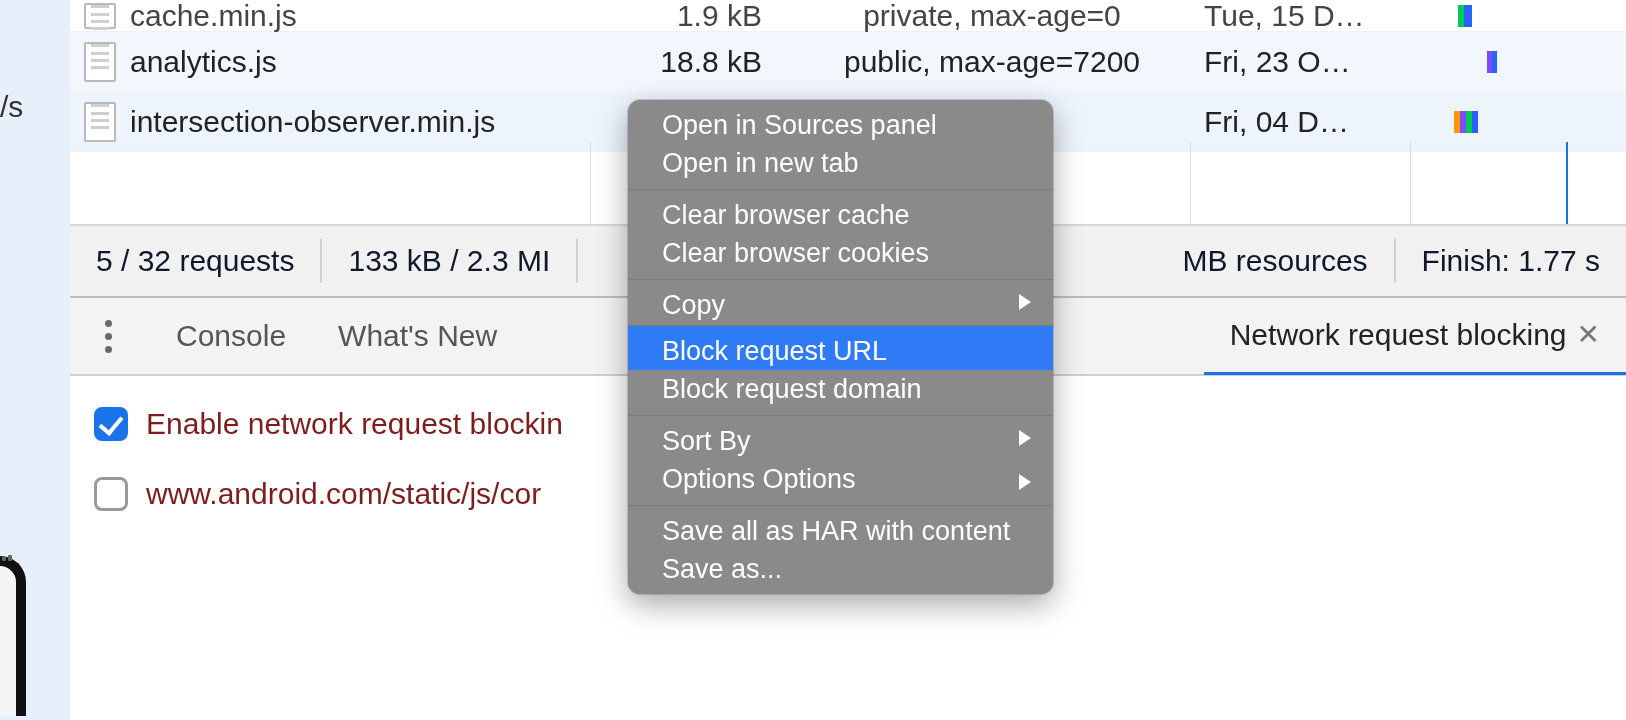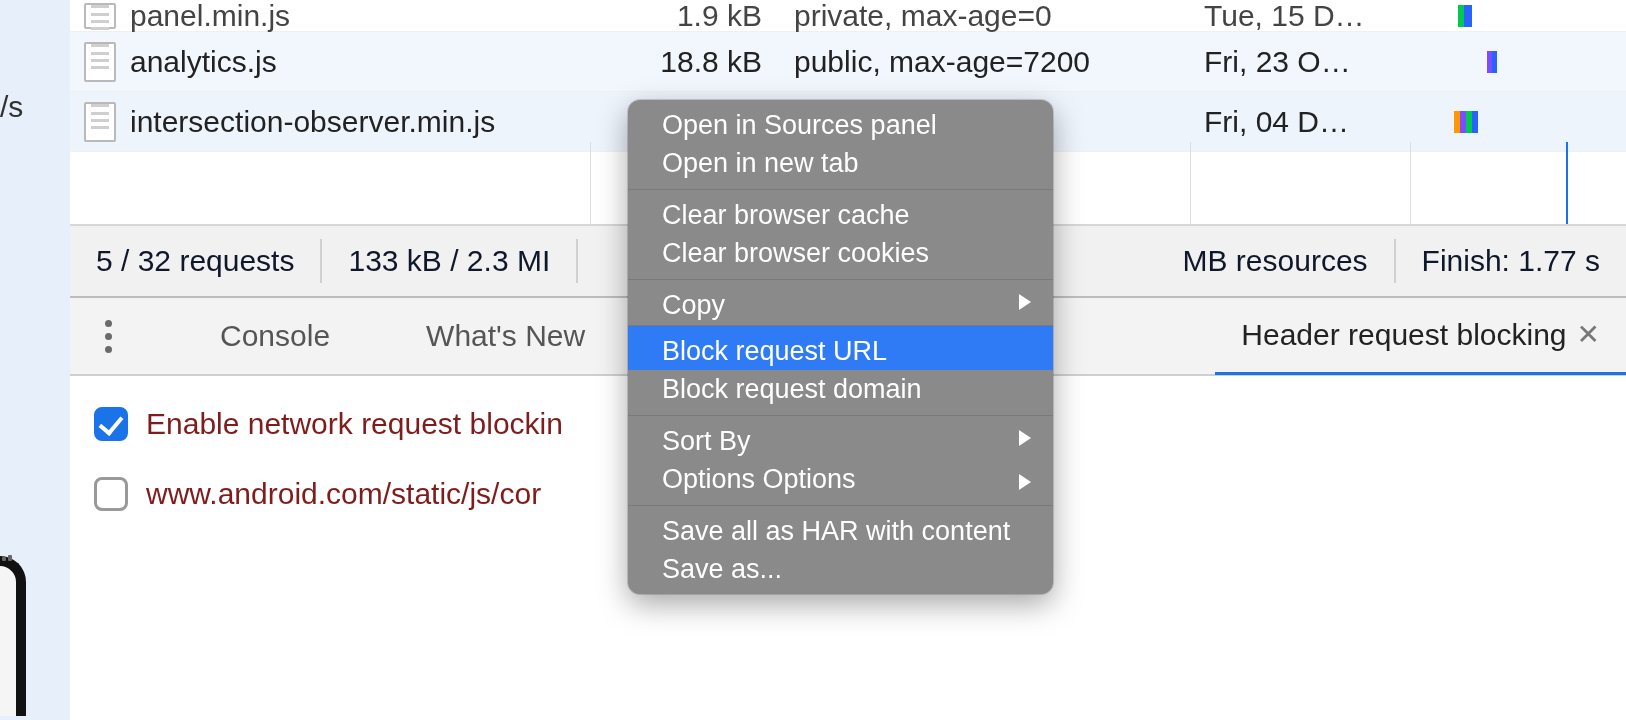--- a/index.html
+++ b/index.html
@@ -13,38 +13,38 @@
   .phone-tick2 { position: absolute; left: 8px; top: 555px; width: 4px; height: 6px; background: #666; border-radius: 1px; }
 
   .panel { position: absolute; left: 70px; top: 0; right: 0; bottom: 0; background: #fff; }
 
   
   .net-table { width: 100%; font-size: 30px; }
   .row { display: flex; align-items: center; height: 60px; border-bottom: 1px solid #f0f0f0; }
   .row.alt { background: #f2f7fd; }
   .cell-name { display: flex; align-items: center; gap: 14px; padding-left: 14px; width: 520px; overflow: hidden; white-space: nowrap; }
   .cell-size { width: 190px; text-align: right; padding-right: 18px; white-space: nowrap; }
-  .cell-cache { width: 410px; padding-left: 14px; white-space: nowrap; overflow: hidden; }
+  .cell-cache { width: 410px; padding-left: 14px; white-space: nowrap; overflow: hidden; text-align: center; }
   .cell-date { width: 220px; padding-left: 14px; white-space: nowrap; overflow: hidden; }
   .cell-wf { flex: 1; position: relative; }
   .fileicon { width: 32px; height: 40px; border: 2px solid #b9b9b9; border-radius: 2px; background: #fff; position: relative; flex-shrink: 0; }
   .fileicon::before, .fileicon::after { content: ""; position: absolute; left: 5px; right: 5px; height: 3px; background: #cfcfcf; }
   .fileicon::before { top: 8px; box-shadow: 0 7px 0 #cfcfcf, 0 14px 0 #cfcfcf; }
   .wf-bar { position: absolute; top: 50%; transform: translateY(-50%); height: 22px; }
   .wf-seg { position: absolute; top: 0; bottom: 0; }
   .row0-cut { color: #444; }
   .divider-vert { position: absolute; top: -10px; bottom: 0; width: 1px; background: #ddd; }
 
   
   .status { position: absolute; left: 0; right: 0; top: 224px; height: 74px; background: #f1f1f1; border-top: 2px solid #d7d7d7; border-bottom: 2px solid #bdbdbd; display: flex; align-items: center; font-size: 30px; color: #0f172a; }
   .status .seg { padding: 0 26px; border-right: 2px solid #d0d0d0; height: 44px; display: flex; align-items: center; }
   .status .seg:last-child { border-right: none; }
 
   
-  .drawer-tabs { position: absolute; left: 0; right: 0; top: 298px; height: 78px; background: #f3f3f3; border-bottom: 2px solid #cfcfcf; display: flex; align-items: center; font-size: 30px; color: #555; gap: 44px; }
+  .drawer-tabs { position: absolute; left: 0; right: 0; top: 298px; height: 78px; background: #f3f3f3; border-bottom: 2px solid #cfcfcf; display: flex; align-items: center; font-size: 30px; color: #555; }
   .kebab { width: 40px; display: flex; flex-direction: column; align-items: center; gap: 6px; margin-left: 18px; margin-right: 22px; }
   .kebab span { width: 7px; height: 7px; background: #6a6a6a; border-radius: 50%; }
   .tab { padding: 0 26px; height: 78px; display: flex; align-items: center; }
   .tab.active { color: #222; border-bottom: 3px solid #1a73e8; }
   .tab-close { margin-left: 10px; font-size: 28px; color: #777; }
   .spacer-flex { flex: 1; }
 
   
   .drawer-body { position: absolute; left: 0; right: 0; top: 376px; bottom: 0; background: #fff; padding: 20px 24px; font-size: 30px; color: #7f1d1d; }
   .opt-row { display: flex; align-items: center; gap: 18px; height: 56px; }
@@ -75,21 +75,21 @@
   <div class="phone-tick"></div>
   <div class="phone-tick2"></div>
 
   <div class="panel">
 
     <div class="net-table">
 
       <div class="row row0-cut" style="height:32px;">
         <div class="cell-name">
           <span class="fileicon" style="height:26px;"></span>
-          <span>panel.min.js</span>
+          <span>cache.min.js</span>
         </div>
         <div class="cell-size">1.9 kB</div>
         <div class="cell-cache">private, max-age=0</div>
         <div class="cell-date">Tue, 15 D…</div>
         <div class="cell-wf">
           <div class="wf-bar" style="left:48px; width:14px;">
             <span class="wf-seg" style="left:0; width:6px; background:#00c853;"></span>
             <span class="wf-seg" style="left:6px; width:8px; background:#2962ff;"></span>
           </div>
         </div>
@@ -153,21 +153,21 @@
           <span></span>
         </div>
       <div class="tab">
           <span>Console</span>
         </div>
       <div class="tab">
           <span>What's New</span>
         </div>
       <div class="spacer-flex"></div>
       <div class="tab active">
-        <span>Header request blocking</span>
+        <span>Network request blocking</span>
         <span class="tab-close">✕</span>
       </div>
     </div>
 
     <div class="drawer-body">
       <div class="opt-row">
         <span class="chk checked"></span>
         <span>Enable network request blockin</span>
       </div>
       <div style="height:14px;"></div>

